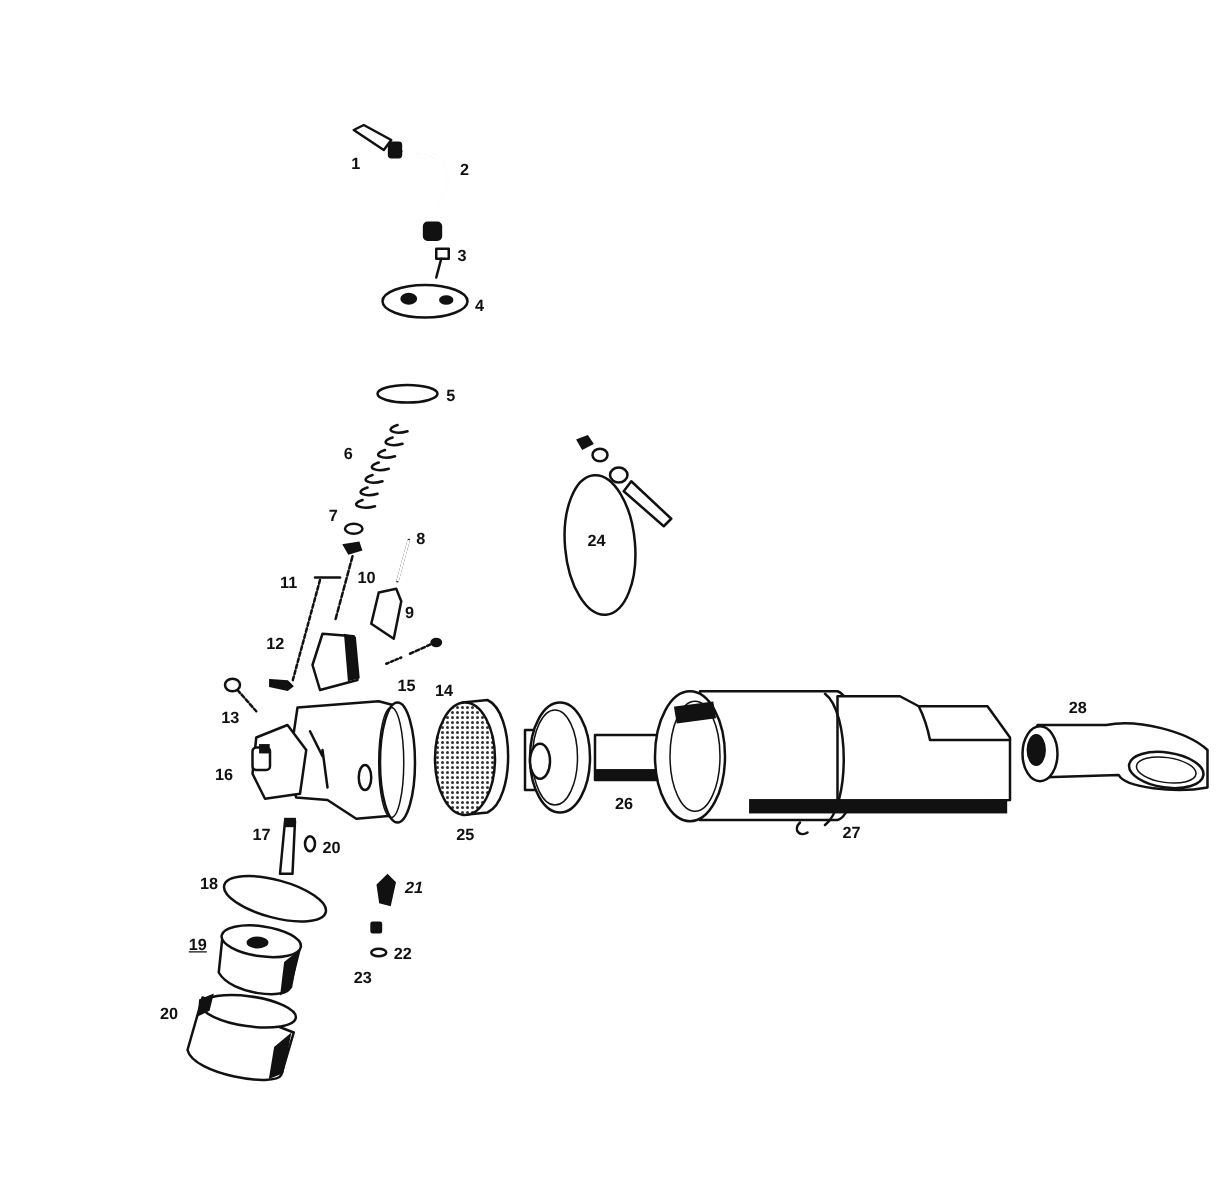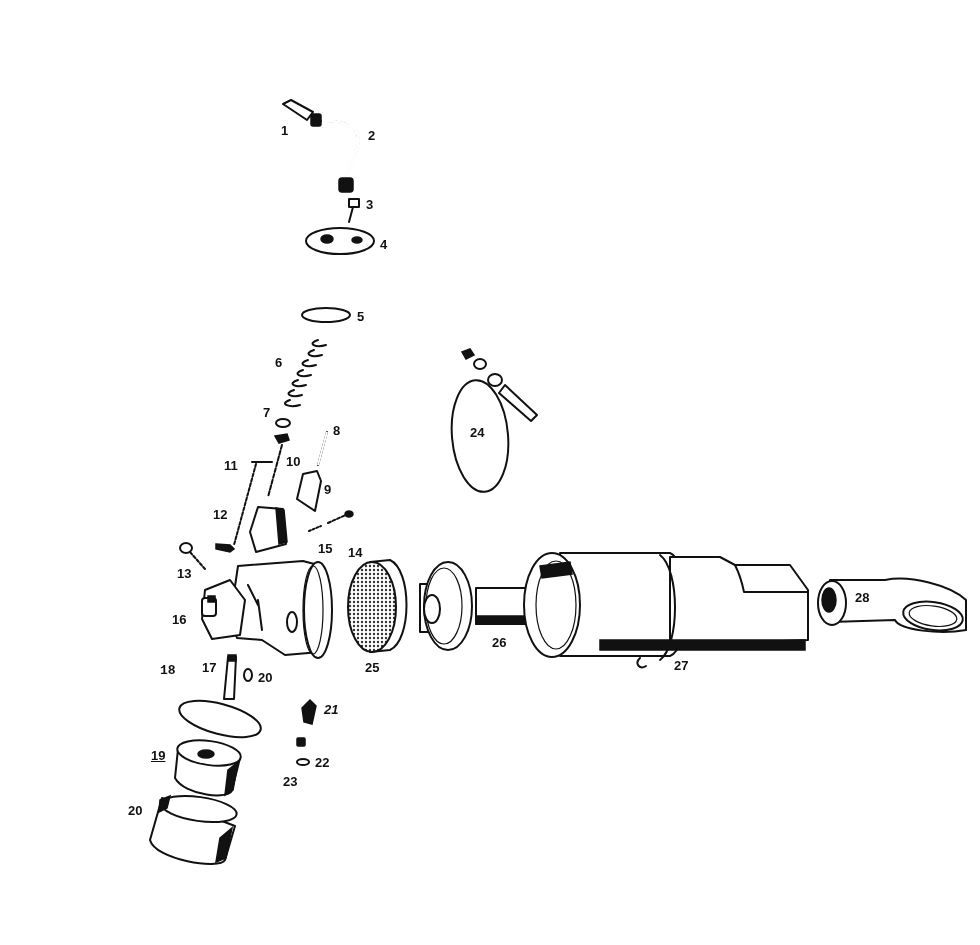--- a/index.html
+++ b/index.html
@@ -195,25 +195,25 @@
   <span class="lbl" style="left:333px;top:424px;">8</span>
   <span class="lbl" style="left:324px;top:483px;">9</span>
   <span class="lbl" style="left:286px;top:455px;">10</span>
   <span class="lbl" style="left:224px;top:459px;">11</span>
   <span class="lbl" style="left:213px;top:508px;">12</span>
   <span class="lbl" style="left:177px;top:567px;">13</span>
   <span class="lbl" style="left:348px;top:526px;margin-top:20px;">14</span>
   <span class="lbl" style="left:318px;top:542px;">15</span>
   <span class="lbl" style="left:172px;top:613px;">16</span>
   <span class="lbl" style="left:202px;top:661px;">17</span>
-  <span class="lbl" style="left:160px;top:664px;font-family:Liberation Mono, monospace;">18</span>
+  <span class="lbl" style="left:160px;top:700px;">18</span>
   <span class="lbl" style="left:151px;top:749px;text-decoration:underline;">19</span>
   <span class="lbl" style="left:258px;top:671px;">20</span>
   <span class="lbl" style="left:128px;top:804px;">20</span>
   <span class="lbl" style="left:324px;top:703px;font-style:italic;">21</span>
   <span class="lbl" style="left:315px;top:739px;margin-top:17px;">22</span>
   <span class="lbl" style="left:283px;top:775px;">23</span>
   <span class="lbl" style="left:470px;top:426px;">24</span>
   <span class="lbl" style="left:365px;top:661px;">25</span>
   <span class="lbl" style="left:492px;top:636px;">26</span>
   <span class="lbl" style="left:674px;top:659px;">27</span>
-  <span class="lbl" style="left:855px;top:559px;margin-top:32px;">28</span>
+  <span class="lbl" style="left:855px;top:559px;">28</span>
 </div>
 
 </body></html>

